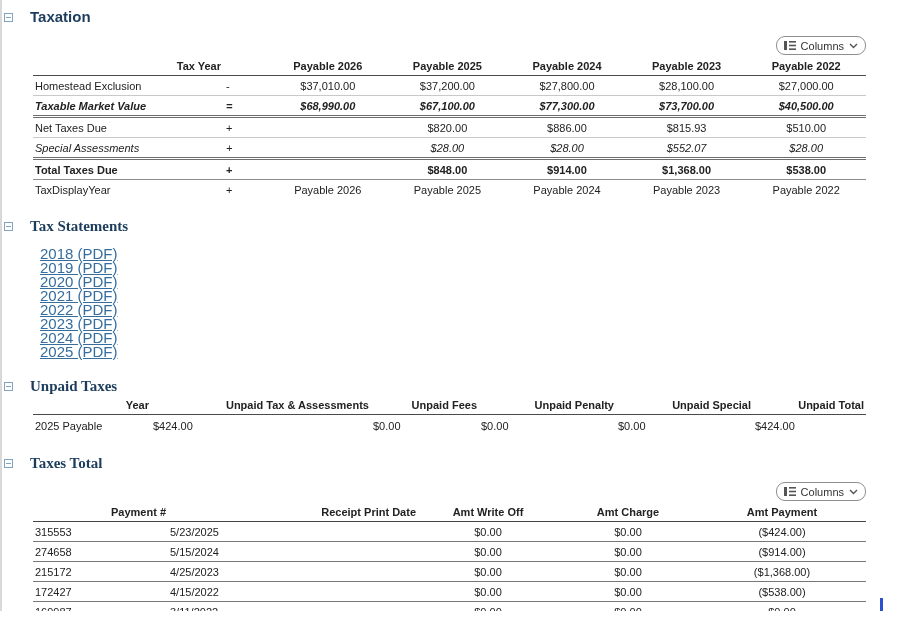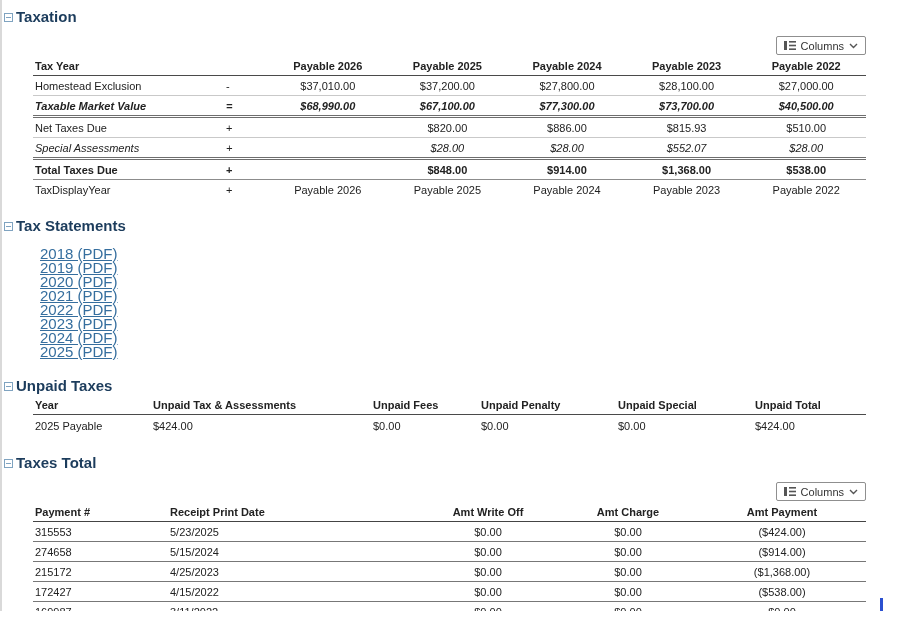--- a/index.html
+++ b/index.html
@@ -7,61 +7,61 @@
   body { font-family: "Liberation Sans", sans-serif; color: #222; position: relative; }
 
   .panel {
     position: absolute; top: 0; left: 0;
     width: 897px; height: 611px;
     border-left: 2px solid #d9d9d9;
     padding: 8px 31px 0 2px;
     overflow: hidden; background: #fff;
   }
 
-  .sect-head { display: flex; align-items: center; gap: 3px; }
+  .sect-head { display: flex; align-items: center; gap: 17px; }
   .collapse-box {
     width: 9px; height: 9px; flex: 0 0 9px;
     border: 1px solid #7fa3c0; position: relative; margin-top: 1px;
   }
   .collapse-box::after {
     content: ""; position: absolute; left: 1px; right: 1px; top: 3px;
     height: 1px; background: #7fa3c0;
   }
   .sect-title { font-size: 15px; font-weight: 700; color: var(--heading, #1c3c5c); line-height: 18px; }
 
   .sect-body { margin-left: 29px; }
 
   .toolbar { margin-top: 10px; margin-bottom: 1px; display: flex; justify-content: flex-end; height: 19px; }
   .columns-btn {
     display: inline-flex; align-items: center; gap: 5px;
     height: 19px; padding: 0 7px;
-    background: #fff; border: 1px solid #8f8f8f; border-radius: 2px;
+    background: #fff; border: 1px solid #8f8f8f; border-radius: 9px;
     font-family: "Liberation Sans", sans-serif; font-size: 11px; color: #333; cursor: pointer;
   }
   .columns-btn svg { display: block; }
 
   table { width: 100%; border-collapse: collapse; table-layout: fixed; font-size: 11px; }
   th, td { padding: 4px 2px 3px 2px; overflow: hidden; white-space: nowrap; }
-  thead th { font-weight: 700; text-align: left; border-bottom: 1px solid #4a4a4a; }
+  thead th { font-weight: 700; text-align: right; border-bottom: 1px solid #4a4a4a; }
   th.num, td.num { text-align: center; }
   td.sign, th.sign { text-align: left; padding-left: 3px; }
 
   tr.thin td   { border-bottom: 1px solid #c9c9c9; }
   tr.double td { border-bottom: 3px double #6e6e6e; font-style: italic; }
   tr.dark td   { border-bottom: 1px solid #8c8c8c; }
   tr.none td   { border-bottom: none; }
   tr.bold td   { font-weight: 700; }
 
   .links { margin: 12px 0 0 36px; }
   .links a {
     display: block; font-size: 15px; line-height: 14px;
     color: var(--link, #356e9e); text-decoration: underline;
   }
 
-  .gap18 { margin-top: 18px; }
+  .gap18 { margin-top: 18px; font-family: Liberation Serif, serif; }
   .unpaid-table { }
   .unpaid-table td { padding: 5px 2px 4px 2px; border-bottom: none; }
 
   .paid-table tbody td { border-bottom: 1px solid #777; }
   .paid-table thead th { border-bottom: 1px solid #444; }
 
   .caret {
     position: absolute; left: 880px; top: 598px;
     width: 3px; height: 13px; background: var(--caret, #2b50d0);
   }

